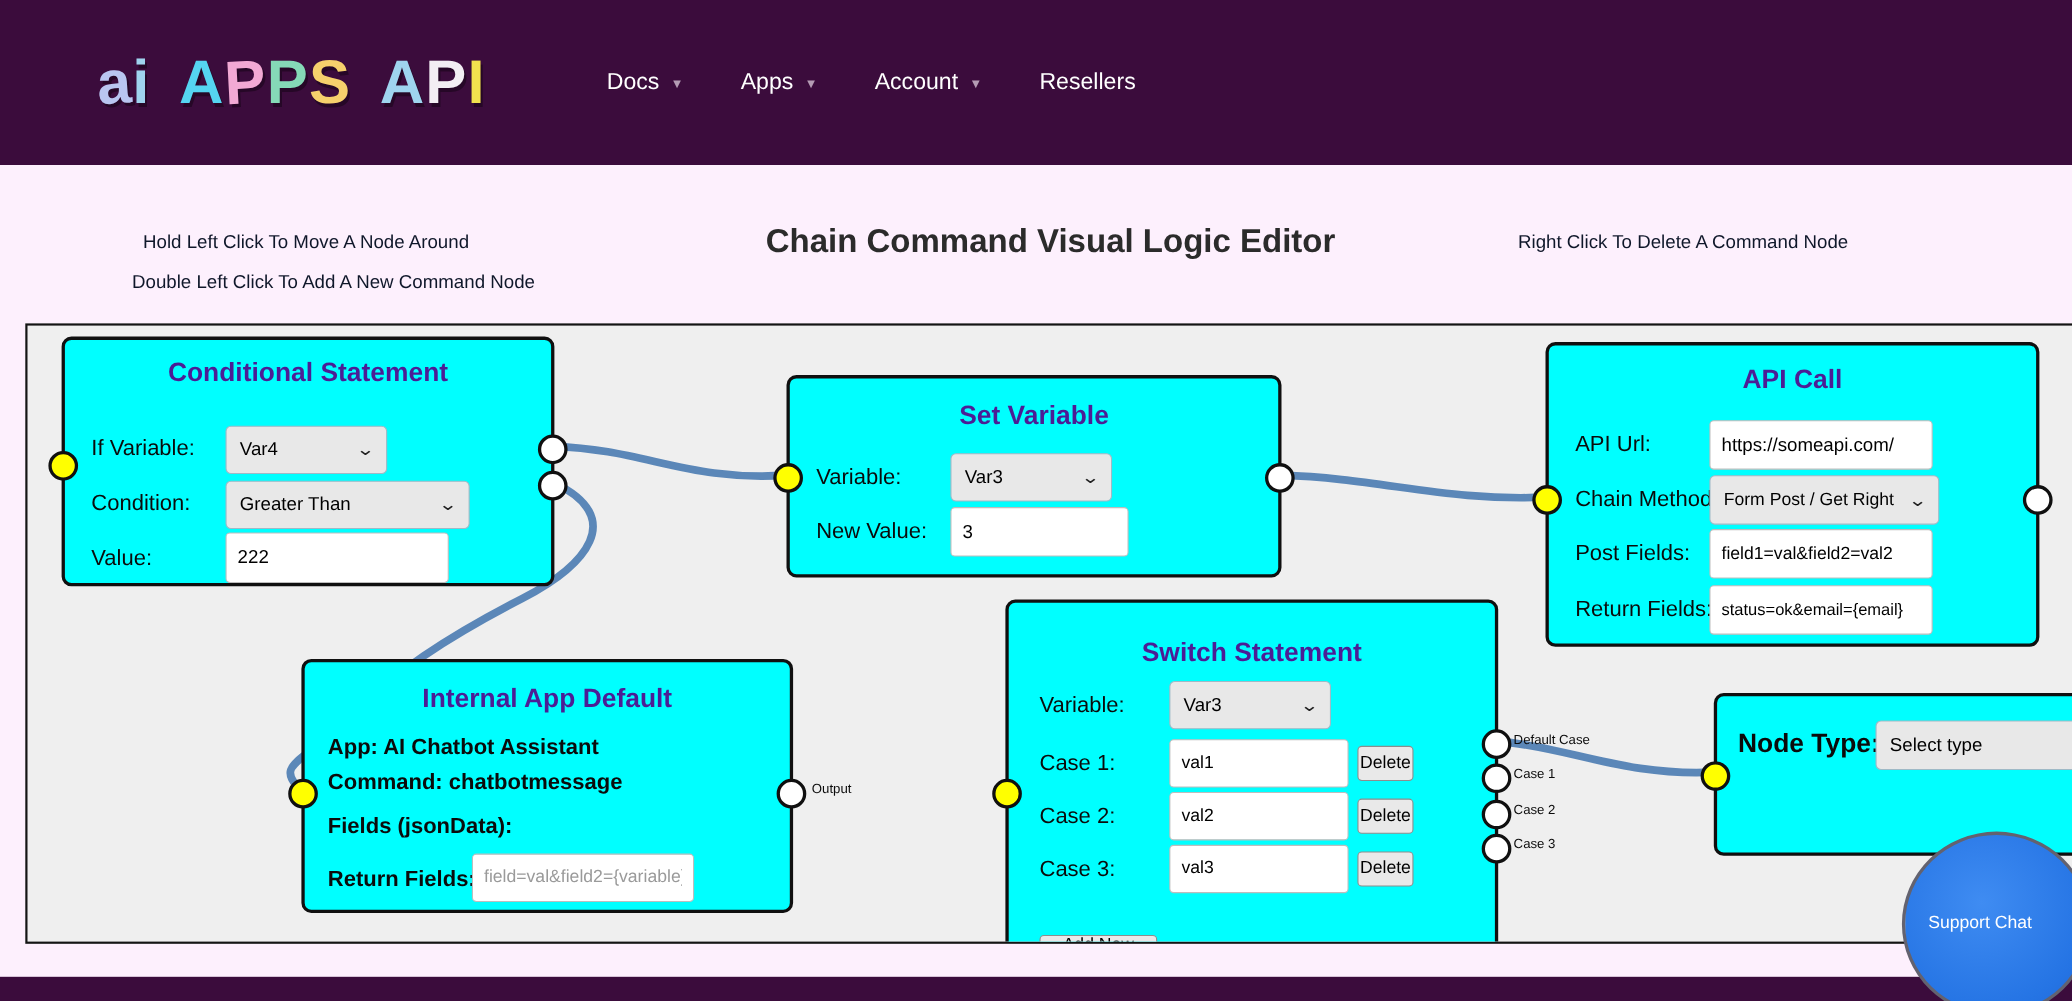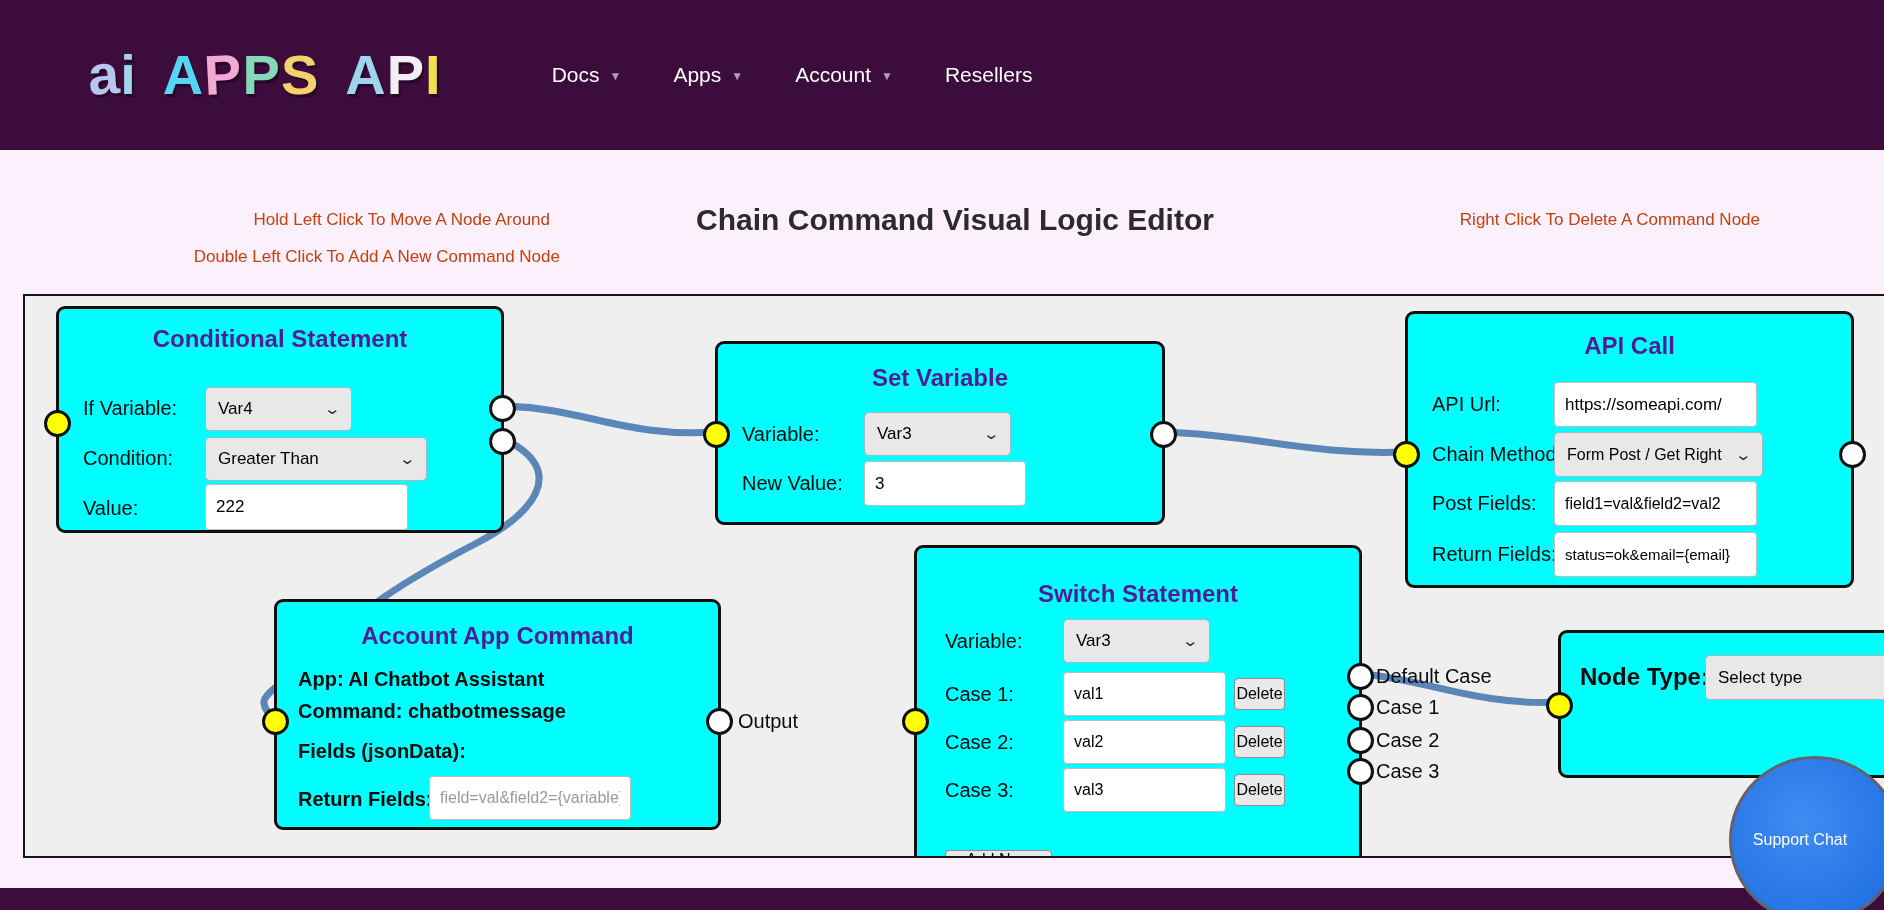--- a/index.html
+++ b/index.html
@@ -20,21 +20,21 @@
   .logo .letter:nth-child(1){transform:rotate(-4deg)}
   .logo .letter:nth-child(3){transform:rotate(3deg)}
   .logo .letter:nth-child(5){transform:rotate(-3deg)}
   .logo .letter:nth-child(8){transform:rotate(2deg)}
   .logo .gap{width:26px}
   .nav{display:flex;align-items:center;margin-left:110px;gap:52px}
   .nav-item{color:#fff;font-size:21px;display:flex;align-items:center;cursor:pointer;white-space:nowrap}
   .nav-item .caret{color:#b49cb4;font-size:12px;margin-left:10px;transform:translateY(1px)}
 
   
-  .hint{position:absolute;font-size:17px;color:#c2410c;text-align:right}
+  .hint{position:absolute;font-size:17px;color:#0f172a;text-align:left}
   .hint1{left:130px;top:210px;width:420px}
   .hint2{left:120px;top:247px;width:440px}
   .hint3{left:1380px;top:210px;width:380px}
   .page-title{position:absolute;left:590px;top:203px;width:730px;text-align:center;
     font-size:30px;font-weight:bold;color:#2b2b2b}
 
   
   .canvas{position:absolute;left:23px;top:294px;width:1880px;height:564px;
     background:var(--canvas-bg);border:2px solid #141414;overflow:hidden}
   .wires{position:absolute;left:0;top:0;width:100%;height:100%;z-index:1}
@@ -49,21 +49,21 @@
     font-size:17px;font-family:"Liberation Sans",sans-serif;padding:0 10px;color:#000}
   .ninput::placeholder{color:#9a9a9a}
   .nselect{position:absolute;background:#e8e8e8;border:1px solid #9fb9c6;border-radius:5px;
     display:flex;align-items:center;font-size:17px;color:#000;padding:0 12px;cursor:pointer}
   .nselect .chev{margin-left:auto;font-size:15px;color:#222;transform:scaleX(1.4)}
   .nbtn{position:absolute;background:#e9e9e9;border:1px solid #8d8d8d;border-radius:4px;
     font-size:16px;font-family:"Liberation Sans",sans-serif;color:#000;padding:0;cursor:pointer}
   .port{position:absolute;width:27px;height:27px;border-radius:50%;
     border:3px solid #101010;background:var(--port-out);z-index:3;cursor:pointer}
   .port.in{background:var(--port-in)}
-  .port-label{position:absolute;font-size:20px;color:#0b0b0b;white-space:nowrap;z-index:3}
+  .port-label{position:absolute;font-size:12px;color:#0b0b0b;white-space:nowrap;z-index:3}
 
   
   .support-chat{position:absolute;left:1729px;top:756px;width:172px;height:168px;border-radius:50%;
     background:radial-gradient(circle at 42% 38%, #3f8cf2 0%, #2574e4 70%, #1e66d6 100%);
     border:3px solid #63626f;z-index:50;display:flex;align-items:center;justify-content:center;cursor:pointer}
   .support-chat span{color:#fff;font-size:16px;margin-right:30px;white-space:nowrap}
 
   .footer{position:absolute;left:0;top:888px;width:1884px;height:22px;background:var(--header-bg);z-index:4}
 </style>
 </head>
@@ -159,21 +159,21 @@
     </div>
     <div class="nlabel" style="left:24px;top:178px">Post Fields:</div>
     <input class="ninput" style="left: 146px; top: 167px; width: 203px; height: 45px; font-size: 16px;" value="field1=val&amp;field2=val2">
     <div class="nlabel" style="left:24px;top:229px">Return Fields:</div>
     <input class="ninput" style="left: 146px; top: 218px; width: 203px; height: 45px; font-size: 15px;" value="status=ok&amp;email={email}">
     <div class="port in" style="left:-15px;top:127px"></div>
     <div class="port" style="right:-15px;top:127px"></div>
   </div>
 
   <div class="node" style="left:249px;top:303px;width:447px;height:231px">
-    <div class="node-title" style="top:20px">Account App Command</div>
+    <div class="node-title" style="top:20px">Internal App Default</div>
     <div class="nlabel b" style="left:21px;top:66px">App: AI Chatbot Assistant</div>
     <div class="nlabel b" style="left:21px;top:98px">Command: chatbotmessage</div>
     <div class="nlabel b" style="left:21px;top:138px">Fields (jsonData):</div>
     <div class="nlabel b" style="left:21px;top:186px">Return Fields:</div>
     <input class="ninput" style="left: 152px; top: 174px; width: 202px; height: 44px; font-size: 16px;" placeholder="field=val&amp;field2={variable}">
     <div class="port in" style="left:-15px;top:106px"></div>
     <div class="port" style="right:-15px;top:106px"></div>
     <div class="port-label" style="left:calc(100% + 20px);top:108px">Output</div>
   </div>
 

